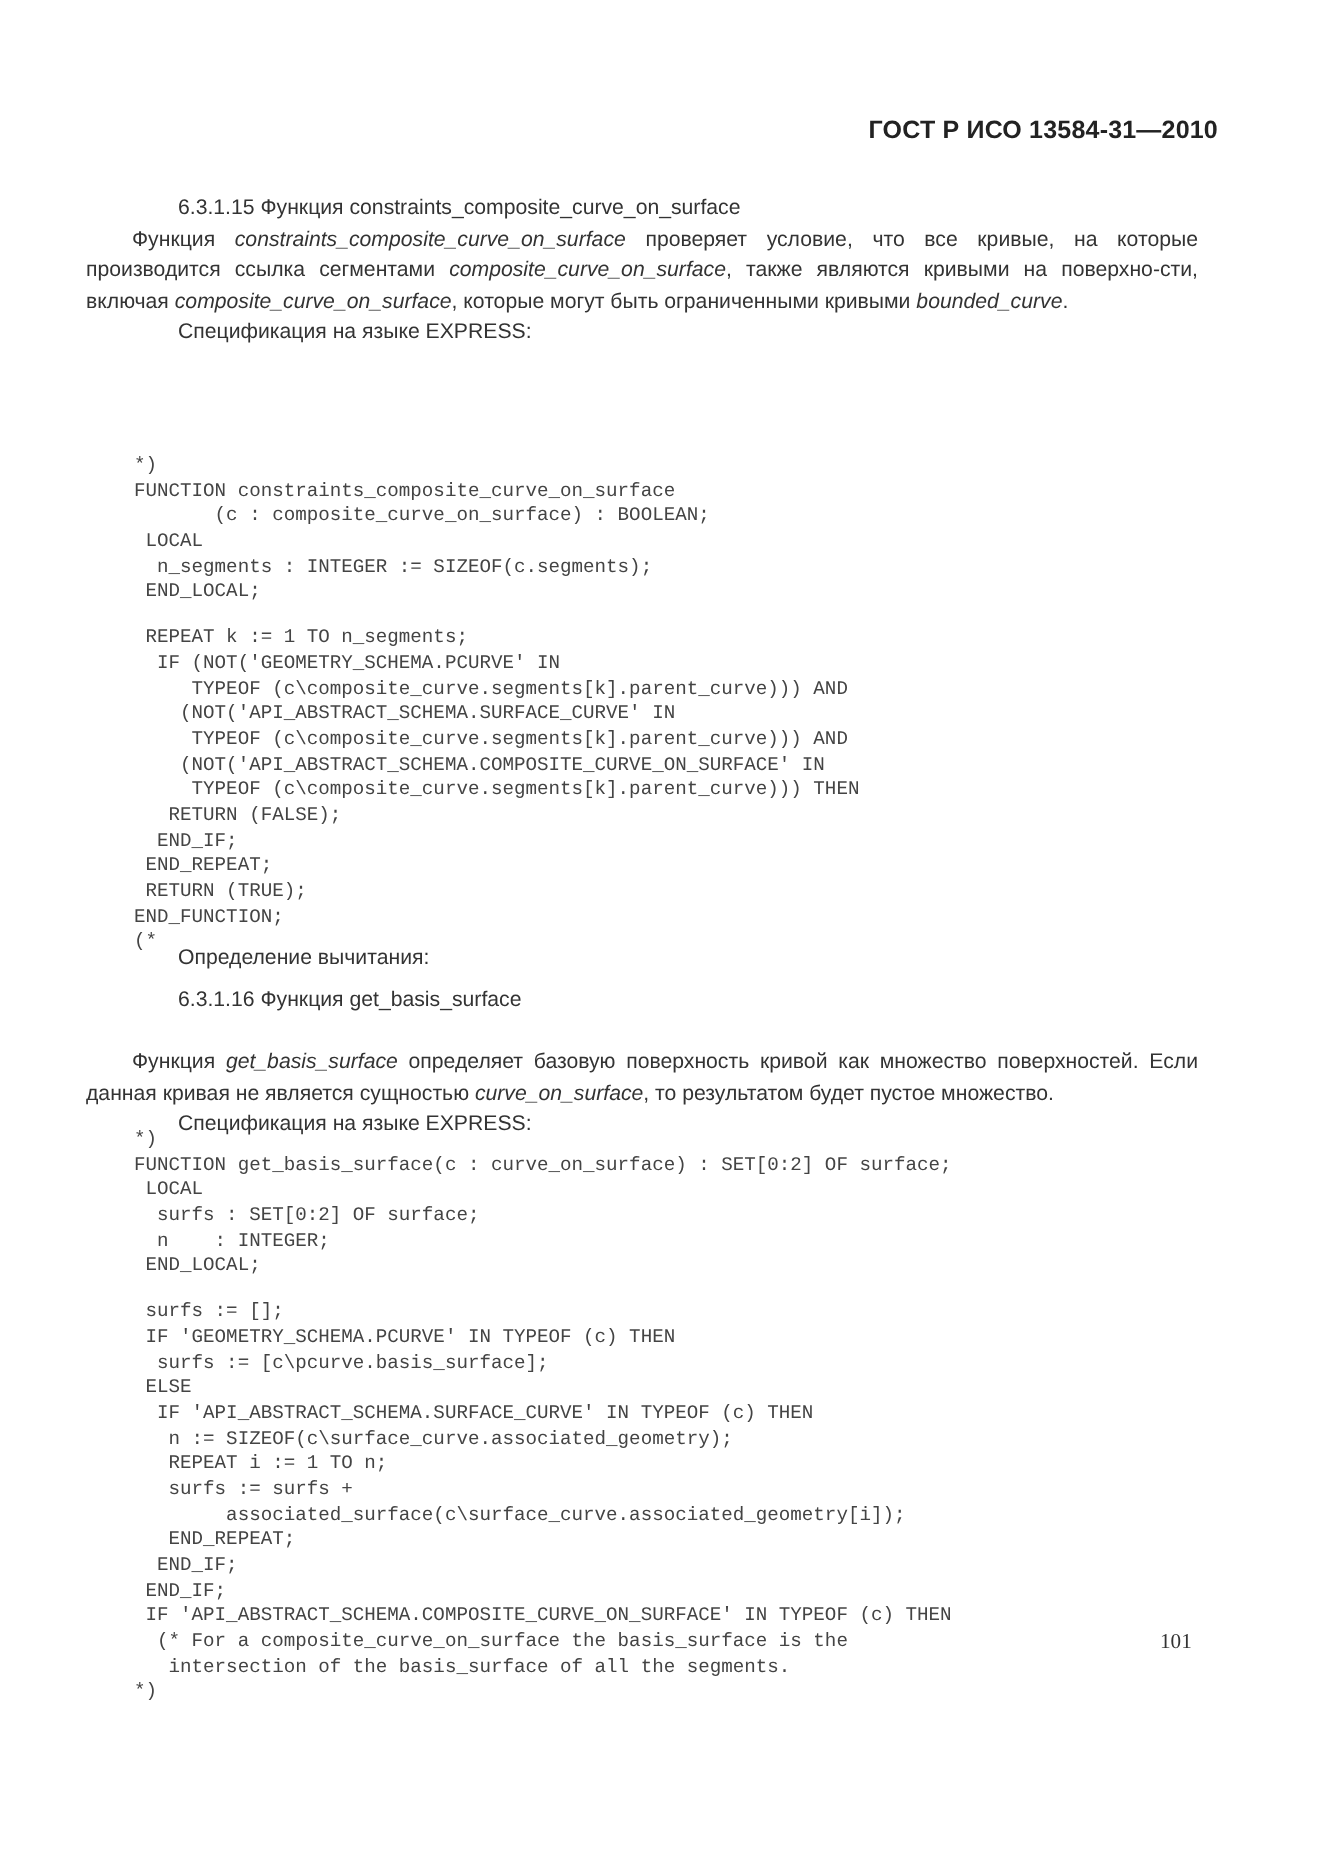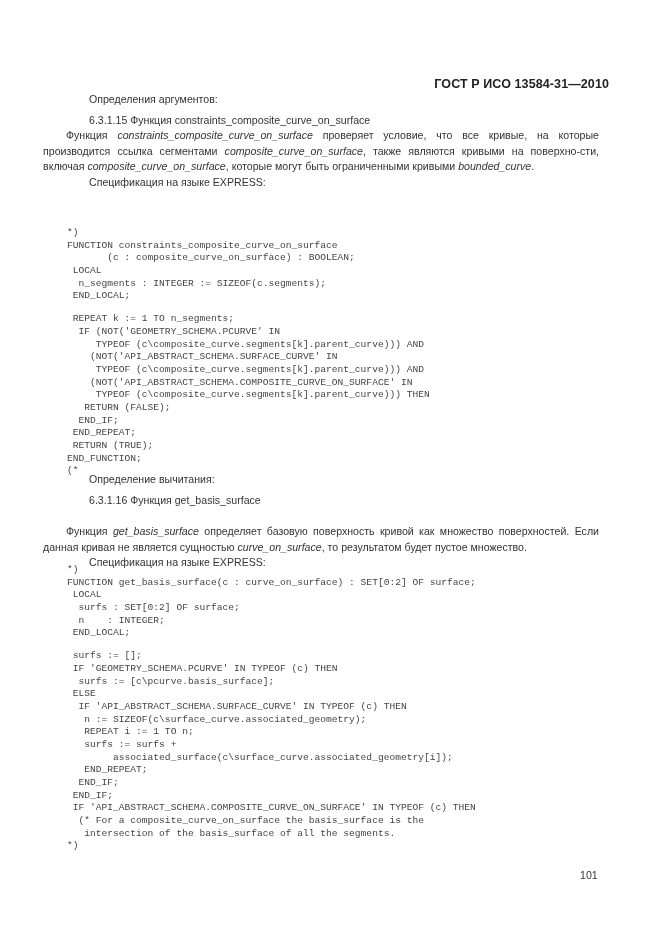--- a/index.html
+++ b/index.html
@@ -1,38 +1,37 @@
 <!DOCTYPE html>
 <html><head>
 <meta charset="utf-8">
 <style>
   html, body { margin: 0; padding: 0; background: #ffffff; }
   body { width: 661px; height: 935px; position: relative; overflow: hidden; color: #2a2a2a; }
   .page { position: absolute; left: 0; top: 0; width: 661px; height: 935px; background: #fff; }
-  .header { position: absolute; right: 52px; top: 58px; font-family: "Liberation Sans", sans-serif; font-weight: bold; font-size: 12.5px; color: #222; letter-spacing: 0.1px; margin-top: 19px; }
+  .header { position: absolute; right: 52px; top: 58px; font-family: "Liberation Sans", sans-serif; font-weight: bold; font-size: 12.5px; color: #222; letter-spacing: 0.1px; }
   .txt { position: absolute; left: 66px; width: 533px; font-family: "Liberation Sans", sans-serif; font-size: 10.6px; line-height: 15.5px; color: #333; }
   .p { margin: 0; white-space: nowrap; }
   .ind { padding-left: 23px; }
   .just { text-align: justify; white-space: normal; }
   .gap { height: 5px; }
   i { font-style: italic; }
   .code { position: absolute; left: 67px; font-family: "Liberation Mono", monospace; font-size: 9.6px; line-height: 12.7px; color: #444; white-space: pre; margin: 0; }
   .code .ln { display: block; height: 12.7px; }
   .code .blank { display: block; height: 10px; }
-  .pagenum { position: absolute; left: 580px; top: 869px; font-family: Liberation Sans, sans-serif; font-size: 10.6px; color: #333; }
+  .pagenum { position: absolute; left: 580px; top: 816px; font-family: Liberation Serif, serif; font-size: 10.6px; color: #333; }
 </style>
 </head>
 <body>
 
 <div class="page">
 
   <div class="header">ГОСТ Р ИСО 13584-31—2010</div>
 
   <div class="txt" style="top:92px;">
-    <p class="p ind">Определения аргументов:</p>
     <div class="gap"></div>
     <p class="p ind">6.3.1.15 Функция constraints_composite_curve_on_surface</p>
     <p class="p ind just" style="margin-left:-23px; padding-left:0; text-indent:23px; width:556px;"><span>Функция </span><i>constraints_composite_curve_on_surface</i><span> проверяет условие, что все кривые, на которые производится ссылка сегментами </span><i>composite_curve_on_surface</i><span>, также являются кривыми на поверхно-сти, включая </span><i>composite_curve_on_surface</i><span>, которые могут быть ограниченными кривыми </span><i>bounded_curve</i><span>.</span></p>
     <p class="p ind">Спецификация на языке EXPRESS:</p>
   </div>
 
   <pre class="code" style="top:227px;"><span class="ln">*)</span><span class="ln">FUNCTION constraints_composite_curve_on_surface</span><span class="ln">       (c : composite_curve_on_surface) : BOOLEAN;</span><span class="ln"> LOCAL</span><span class="ln">  n_segments : INTEGER := SIZEOF(c.segments);</span><span class="ln"> END_LOCAL;</span><span class="blank"></span><span class="ln"> REPEAT k := 1 TO n_segments;</span><span class="ln">  IF (NOT('GEOMETRY_SCHEMA.PCURVE' IN</span><span class="ln">     TYPEOF (c\composite_curve.segments[k].parent_curve))) AND</span><span class="ln">    (NOT('API_ABSTRACT_SCHEMA.SURFACE_CURVE' IN</span><span class="ln">     TYPEOF (c\composite_curve.segments[k].parent_curve))) AND</span><span class="ln">    (NOT('API_ABSTRACT_SCHEMA.COMPOSITE_CURVE_ON_SURFACE' IN</span><span class="ln">     TYPEOF (c\composite_curve.segments[k].parent_curve))) THEN</span><span class="ln">   RETURN (FALSE);</span><span class="ln">  END_IF;</span><span class="ln"> END_REPEAT;</span><span class="ln"> RETURN (TRUE);</span><span class="ln">END_FUNCTION;</span><span class="ln">(*</span></pre>
 
   <div class="txt" style="top:472px;">
     <p class="p ind">Определение вычитания:</p>

